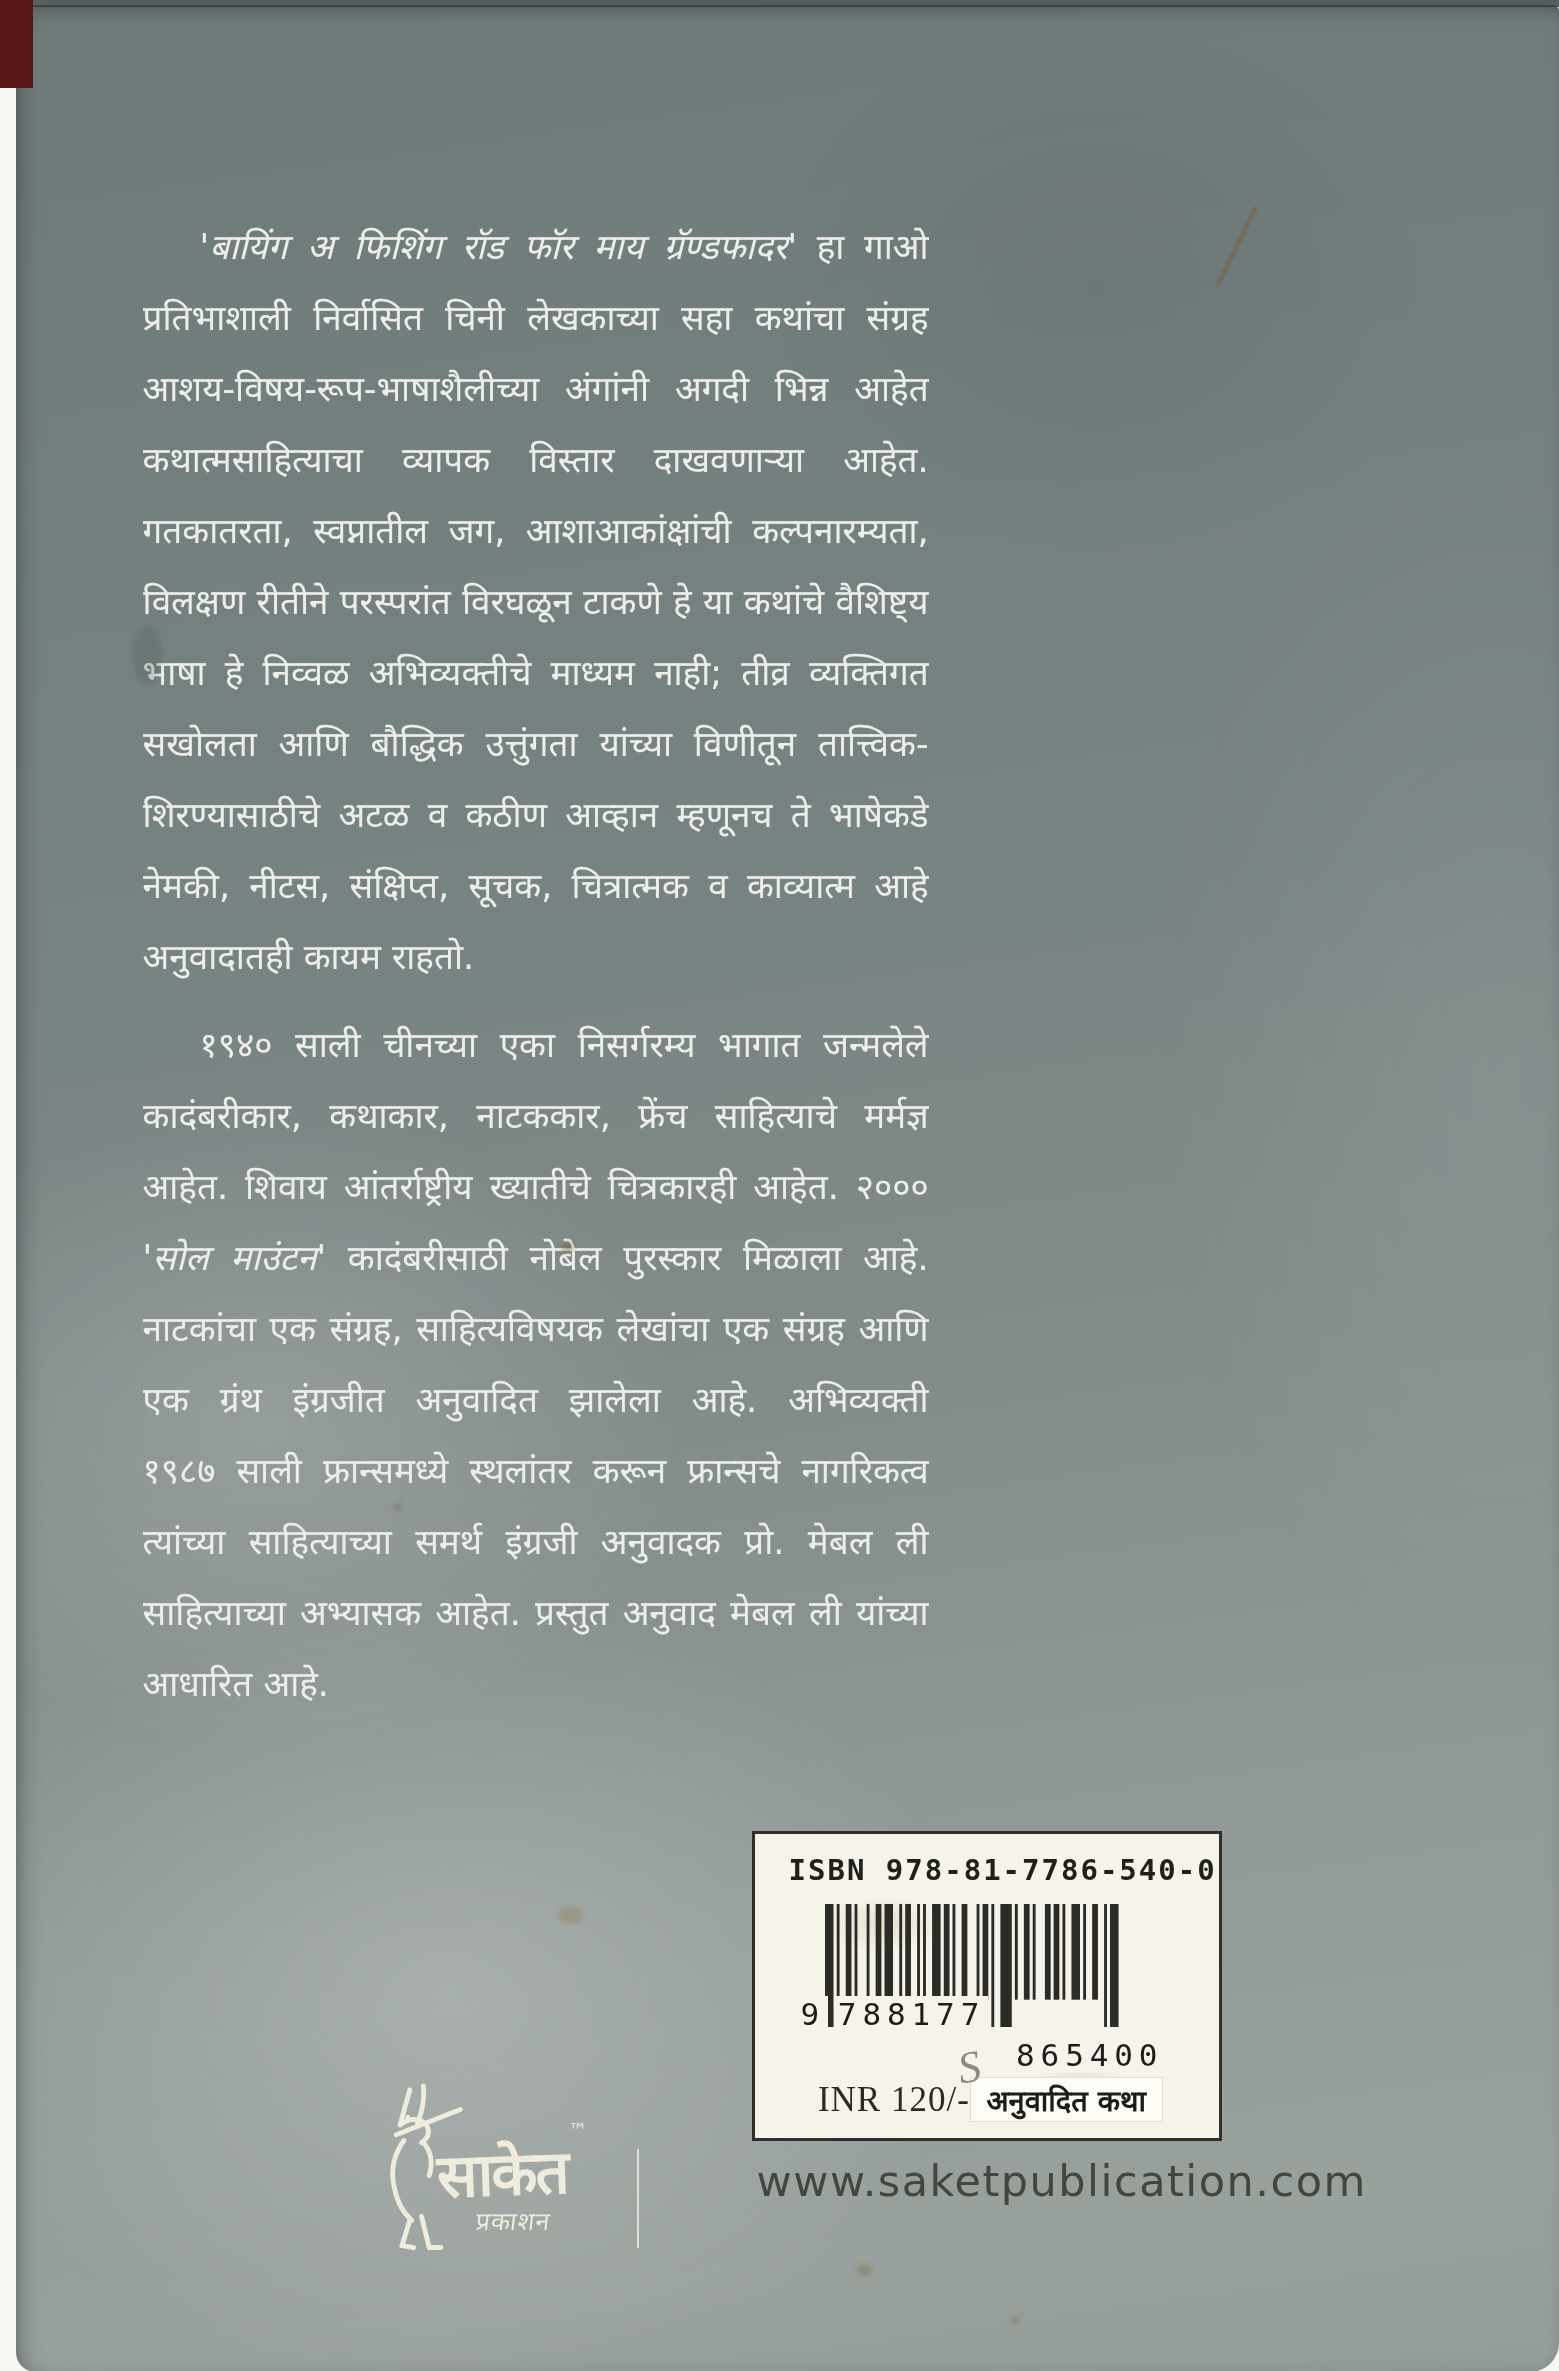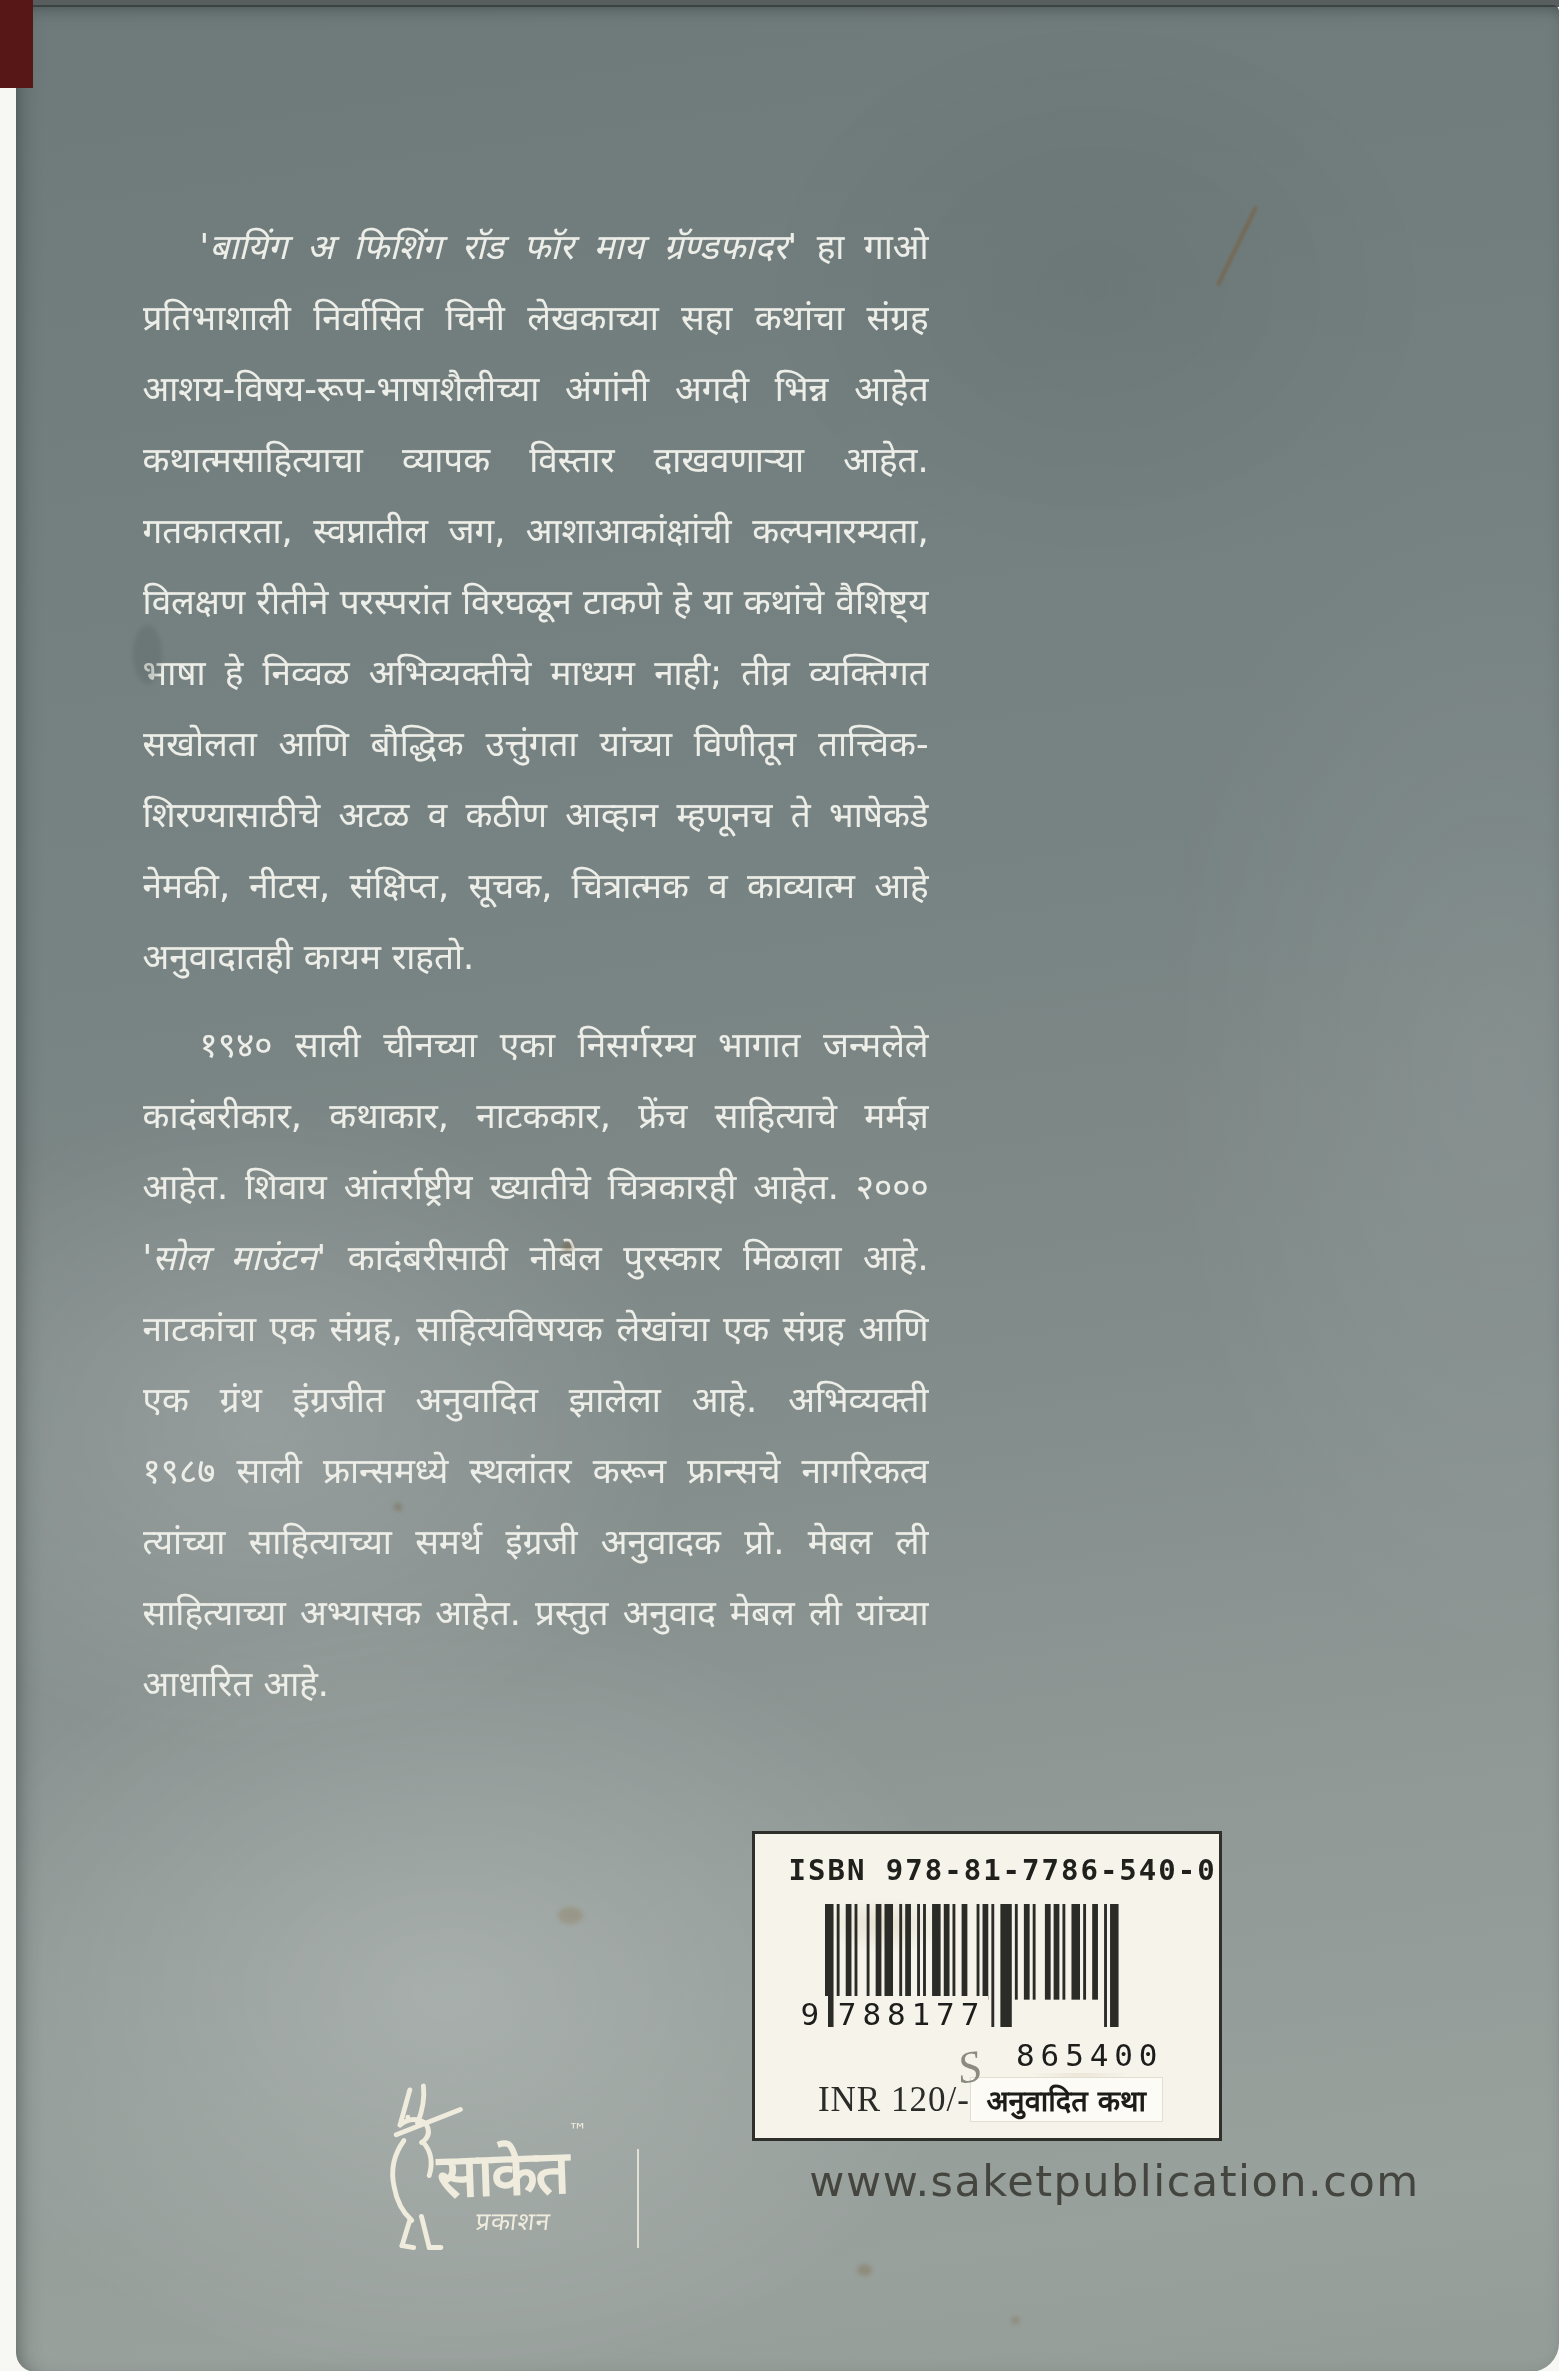--- a/index.html
+++ b/index.html
@@ -84,21 +84,21 @@
     position:absolute;left:70px;top:51px;font-size:60px;font-weight:bold;
     letter-spacing:-2px;transform:rotate(-2deg);color:#efecdd;
   }
   .logo-tm{position:absolute;right:-5.9px;top:39px;font-size:19.5px;color:#efecdd;}
   .logo-sub{
     position:absolute;left:109px;top:123px;font-size:25px;color:#efecdd;
     transform:skewX(-6deg);letter-spacing:1px;
   }
   .divider{position:absolute;left:621px;top:2144px;width:2.9px;height:99px;background:#eceadf;opacity:.85;z-index:3;}
   .website{
-    position:absolute;left:741px;top:2151px;width:663px;text-align:right;z-index:3;
+    position:absolute;left:741px;top:2151px;width:663px;text-align:left;z-index:3;
     font-size:43px;color:#45453f;letter-spacing:1.5px;
   }
   
   .scratch{
     position:absolute;left:1219px;top:197px;width:3.9px;height:88px;z-index:2;
     background:#7b5a33;transform:rotate(26deg);border-radius:3.9px;opacity:.5;filter:blur(1px);
   }
   .speck{position:absolute;border-radius:50%;filter:blur(2px);z-index:2;}
   .s1{left:546px;top:1237px;width:11.7px;height:9.8px;background:#6f5a38;opacity:.45;}
   .s2{left:378px;top:1498px;width:8.8px;height:7.8px;background:#6f5a38;opacity:.35;}

